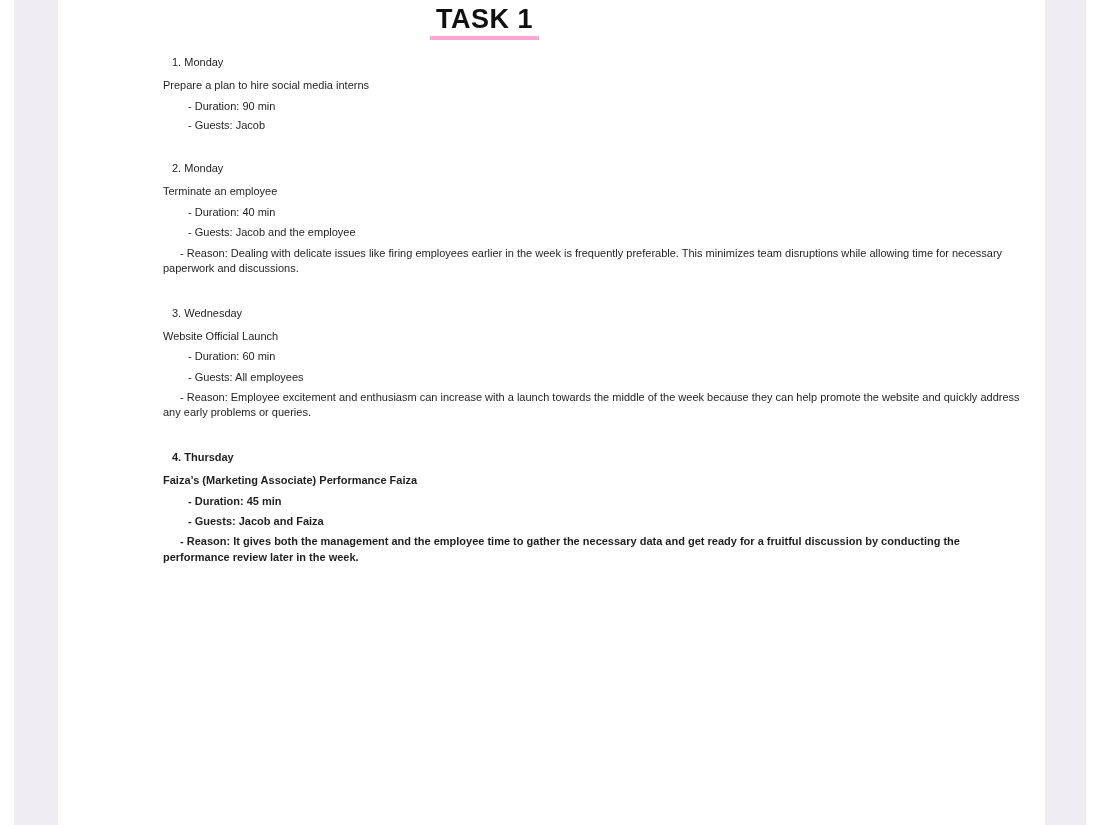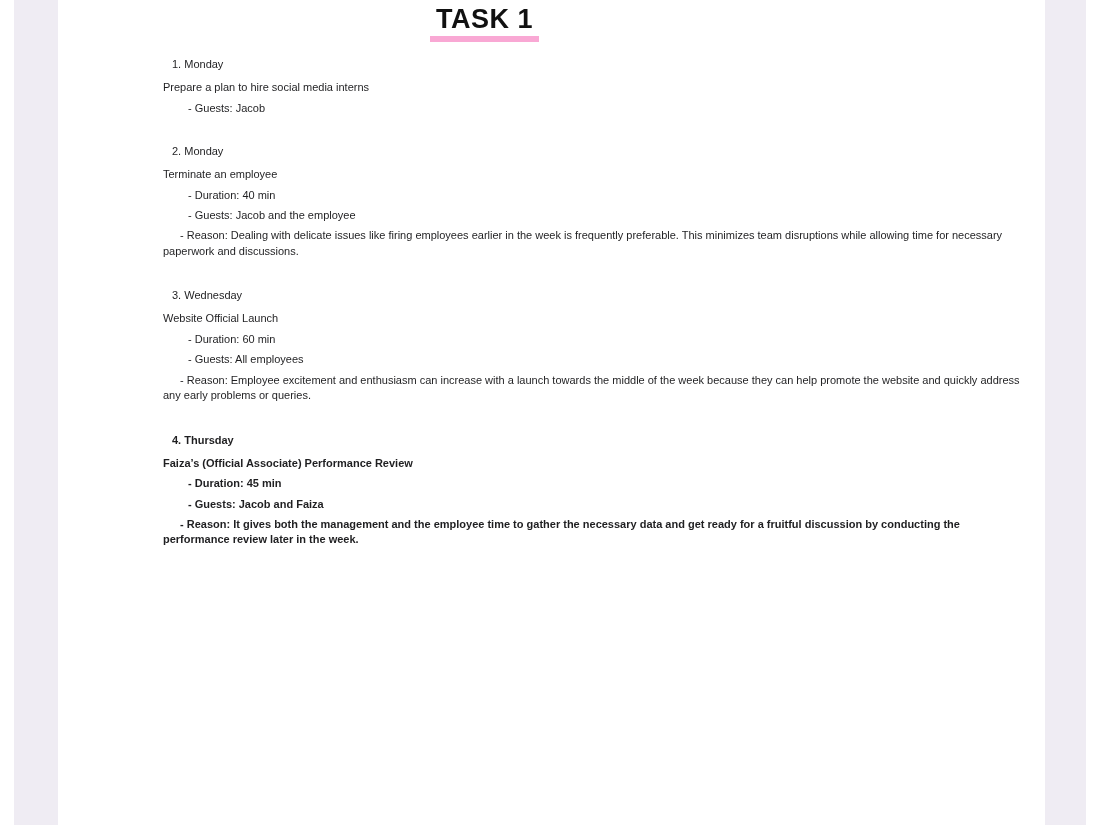--- a/index.html
+++ b/index.html
@@ -44,21 +44,21 @@
     font-size: 27px;
     font-weight: bold;
     letter-spacing: 0.5px;
     color: #111111;
     margin: 0;
     padding-top: 4px;
     padding-right: 134px;
   }
   .doc-title span {
     display: inline-block;
-    border-bottom: 6px solid #f9a8d4;
+    border-bottom: 4px solid #f9a8d4;
     padding: 0 6px 3px 6px;
     line-height: 1.05;
   }
 
   .body-area {
     padding-left: 105px;
     padding-right: 25px;
     padding-top: 16px;
     font-size: 11px;
     color: #1f1f21;
@@ -102,20 +102,21 @@
 
     <h1 class="doc-title">
       <span>TASK 1</span>
     </h1>
 
     <div class="body-area">
 
       <section class="day-block block-tight">
         <p class="day-heading">1. Monday</p>
         <p class="day-subject">Prepare a plan to hire social media interns</p>
+        <p class="detail-line">- Duration: 90 min</p>
         <p class="detail-line">- Guests: Jacob</p>
       </section>
 
       <div class="spacer-lg"></div>
 
       <section class="day-block">
         <p class="day-heading">2. Monday</p>
         <p class="day-subject">Terminate an employee</p>
         <p class="detail-line">- Duration: 40 min</p>
         <p class="detail-line">- Guests: Jacob and the employee</p>
@@ -129,21 +130,21 @@
         <p class="day-subject">Website Official Launch</p>
         <p class="detail-line">- Duration: 60 min</p>
         <p class="detail-line">- Guests: All employees</p>
         <p class="reason">- Reason: Employee excitement and enthusiasm can increase with a launch towards the middle of the week because they can help promote the website and quickly address any early problems or queries.</p>
       </section>
 
       <div class="spacer-lg"></div>
 
       <section class="day-block">
         <p class="day-heading">4. Thursday</p>
-        <p class="day-subject">Faiza’s (Official Associate) Performance Review</p>
+        <p class="day-subject">Faiza’s (Marketing Associate) Performance Faiza</p>
         <p class="detail-line">- Duration: 45 min</p>
         <p class="detail-line">- Guests: Jacob and Faiza</p>
         <p class="reason">- Reason: It gives both the management and the employee time to gather the necessary data and get ready for a fruitful discussion by conducting the performance review later in the week.</p>
       </section>
 
     </div>
   </div>
 </div>
 
 </body></html>

